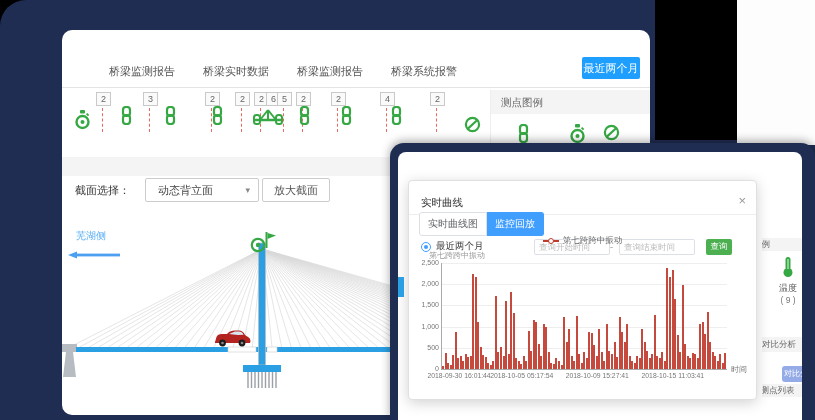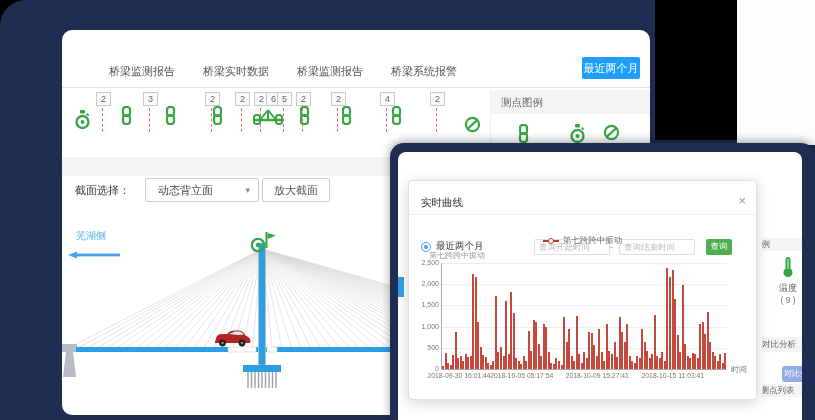--- a/index.html
+++ b/index.html
@@ -331,20 +331,24 @@
         <div id="side-bar-compare" class="side-bar"><span>对比分析</span></div>
         <button id="compare-btn">对比分析</button>
         <div id="side-bar-list" class="side-bar"><span>监测点列表</span></div>
       </div>
 
       <div id="modal">
         <div id="modal-header">
           <span id="modal-title">实时曲线</span>
           <span id="modal-close">×</span>
         </div>
+        <div id="dlg-tabs">
+            <span class="dtab">实时曲线图</span>
+            <span class="dtab active">监控回放</span>
+          </div>
         <div id="dlg-controls">
           <span id="radio-dot">
               <i></i>
             </span>
           <span id="radio-label">最近两个月</span>
           <input id="input-start" class="dlg-input" readonly="" placeholder="查询开始时间" style="">
           <span id="range-sep">-</span>
           <input id="input-end" class="dlg-input" readonly="" placeholder="查询结束时间" style="">
           <button id="query-btn">查询</button>
         </div>

